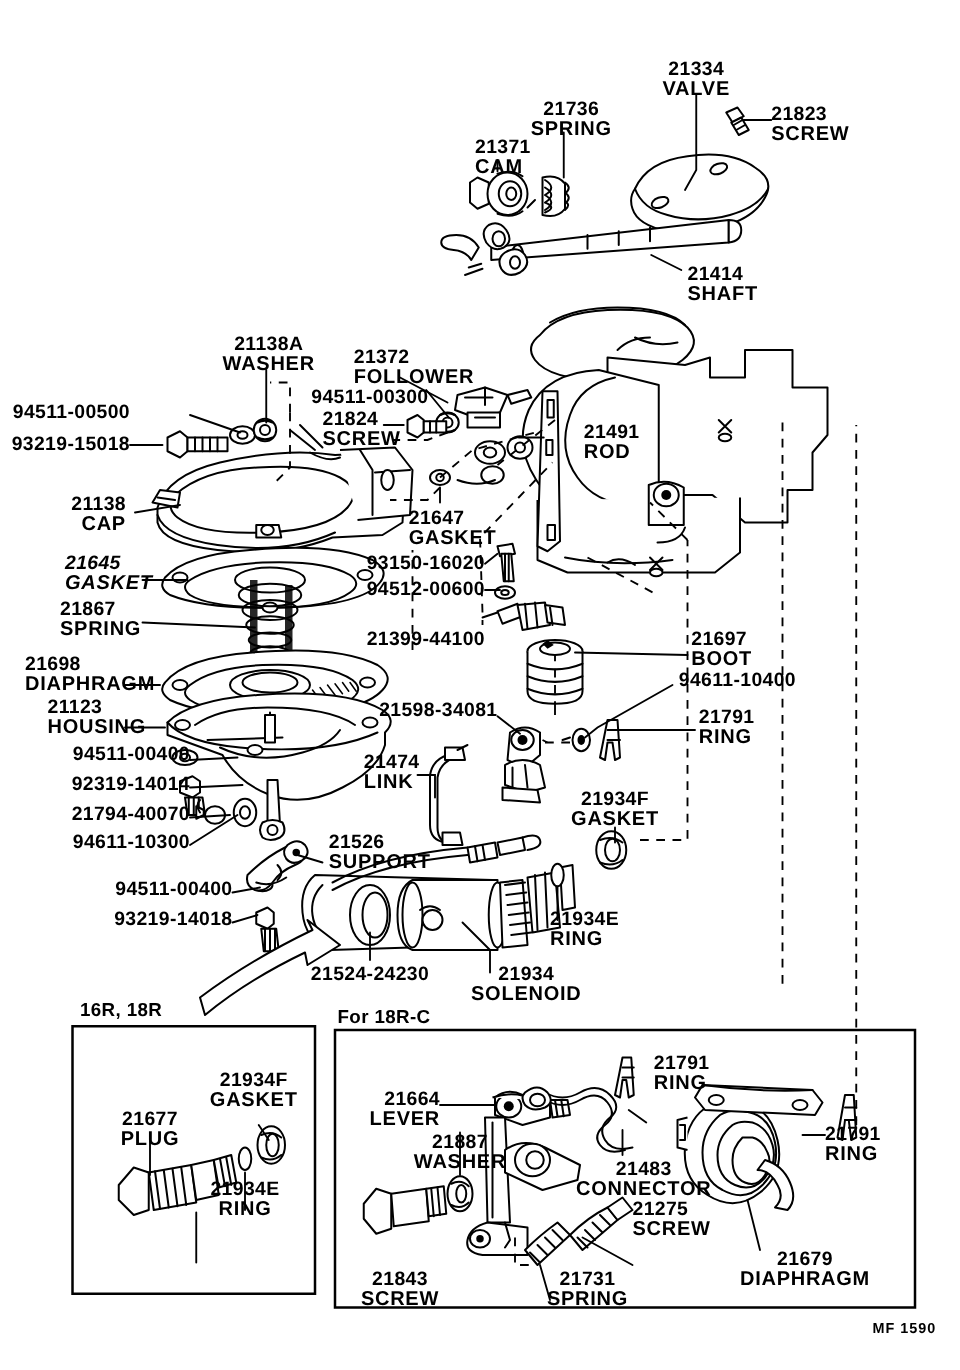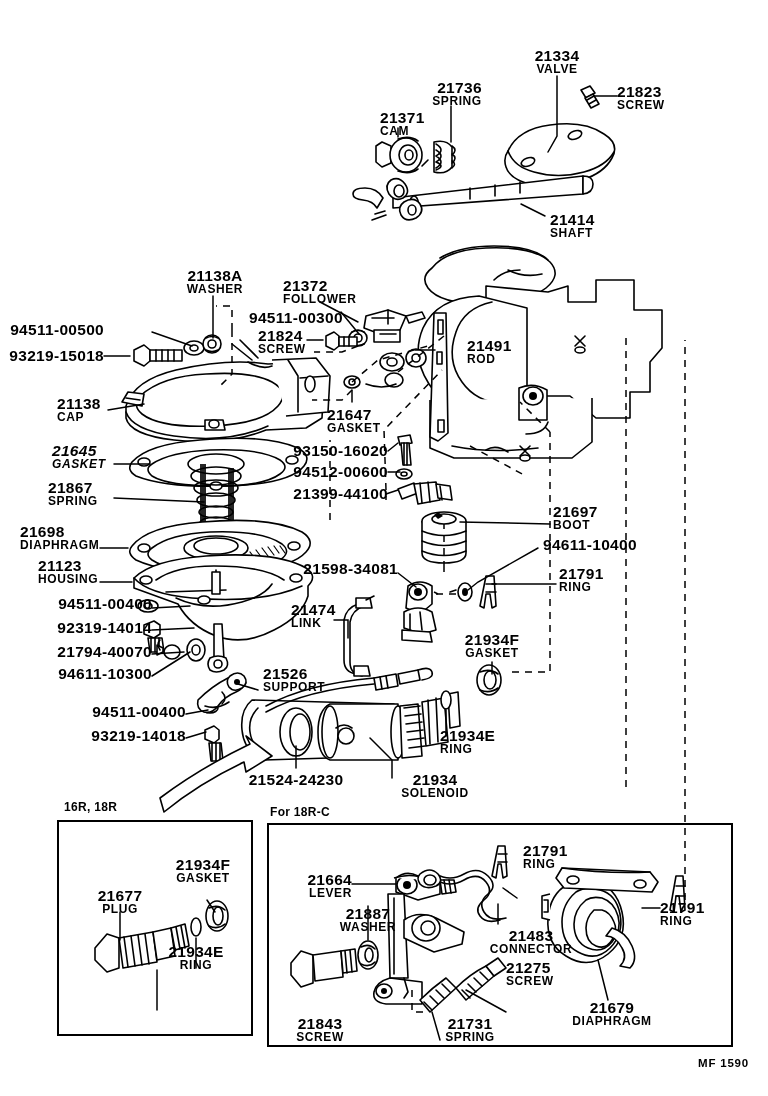--- a/index.html
+++ b/index.html
@@ -24,35 +24,35 @@
     letter-spacing:0.1px;
   }
   .lbl .num{
     display:block;
     font-size:15.5px;
     font-weight:700;
     letter-spacing:0.3px;
   }
   .lbl .nm{
     display:block;
-    font-size:12px;
+    font-size:16px;
     font-weight:700;
     letter-spacing:0.6px;
     margin-top:0.5px;
   }
   .lbl.ctr{text-align:center;transform:translateX(-50%);}
   .lbl.rt{text-align:right;transform:translateX(-100%);}
 
   
   .lbl.solo .num{font-size:15.5px;}
 
   
   .cap{
     position:absolute;
-    font-size:12px;
+    font-size:15px;
     font-weight:700;
     color:#000;
     letter-spacing:0.3px;
     white-space:nowrap;
   }
   
   .frame{
     position:absolute;
     border:2px solid #000;
     background:transparent;
@@ -532,21 +532,21 @@
   <div class="lbl ctr" style="left:557px;top:48px;">
     <span class="num">21334</span>
     <span class="nm">VALVE</span>
   </div>
 
   <div class="lbl" style="left:617px;top:84px;">
     <span class="num">21823</span>
     <span class="nm">SCREW</span>
   </div>
 
-  <div class="lbl ctr" style="left:457px;top:80px;text-align:right;">
+  <div class="lbl ctr" style="left:457px;top:80px;">
     <span class="num">21736</span>
     <span class="nm">SPRING</span>
   </div>
 
   <div class="lbl" style="left:380px;top:110px;">
     <span class="num">21371</span>
     <span class="nm">CAM</span>
   </div>
 
   <div class="lbl" style="left:550px;top:212px;">
@@ -579,21 +579,21 @@
 
   <div class="lbl rt solo" style="left:104px;top:348px;">
     <span class="num">93219-15018</span>
   </div>
 
   <div class="lbl" style="left:467px;top:338px;">
     <span class="num">21491</span>
     <span class="nm">ROD</span>
   </div>
 
-  <div class="lbl" style="left:57px;top:396px;">
+  <div class="lbl" style="left:57px;top:396px;text-align:right;">
     <span class="num">21138</span>
     <span class="nm">CAP</span>
   </div>
 
   <div class="lbl" style="left:327px;top:407px;">
     <span class="num">21647</span>
     <span class="nm">GASKET</span>
   </div>
 
   <div class="lbl" style="left:52px;top:443px;font-style:italic;">
@@ -607,21 +607,21 @@
 
   <div class="lbl rt solo" style="left:388px;top:464px;">
     <span class="num">94512-00600</span>
   </div>
 
   <div class="lbl" style="left:48px;top:480px;">
     <span class="num">21867</span>
     <span class="nm">SPRING</span>
   </div>
 
-  <div class="lbl rt solo" style="left:388px;top:486px;text-align:center;">
+  <div class="lbl rt solo" style="left:388px;top:504px;text-align:center;">
     <span class="num">21399-44100</span>
   </div>
 
   <div class="lbl" style="left:553px;top:504px;">
     <span class="num">21697</span>
     <span class="nm">BOOT</span>
   </div>
 
   <div class="lbl" style="left:20px;top:524px;">
     <span class="num">21698</span>
@@ -687,21 +687,21 @@
   </div>
 
   <div class="lbl rt solo" style="left:186px;top:728px;">
     <span class="num">93219-14018</span>
   </div>
 
   <div class="lbl ctr solo" style="left:296px;top:772px;">
     <span class="num">21524-24230</span>
   </div>
 
-  <div class="lbl ctr" style="left:435px;top:772px;">
+  <div class="lbl ctr" style="left:421px;top:772px;">
     <span class="num">21934</span>
     <span class="nm">SOLENOID</span>
   </div>
 
   <div class="cap" style="left:64px;top:800px;">16R, 18R</div>
   <div class="cap" style="left:270px;top:805px;">For 18R-C</div>
 
   <div class="frame" style="left:57px;top:820px;width:192px;height:212px;"></div>
   <div class="frame" style="left:267px;top:823px;width:462px;height:220px;"></div>
 
@@ -726,36 +726,36 @@
   <div class="lbl rt" style="left:352px;top:872px;">
     <span class="num">21664</span>
     <span class="nm">LEVER</span>
   </div>
 
   <div class="lbl ctr" style="left:368px;top:906px;">
     <span class="num">21887</span>
     <span class="nm">WASHER</span>
   </div>
 
-  <div class="lbl ctr" style="left:531px;top:928px;">
+  <div class="lbl ctr" style="left:515px;top:928px;">
     <span class="num">21483</span>
     <span class="nm">CONNECTOR</span>
   </div>
 
   <div class="lbl" style="left:506px;top:960px;">
     <span class="num">21275</span>
     <span class="nm">SCREW</span>
   </div>
 
   <div class="lbl" style="left:660px;top:900px;">
     <span class="num">21791</span>
     <span class="nm">RING</span>
   </div>
 
-  <div class="lbl ctr" style="left:612px;top:1000px;">
+  <div class="lbl ctr" style="left:644px;top:1000px;">
     <span class="num">21679</span>
     <span class="nm">DIAPHRAGM</span>
   </div>
 
   <div class="lbl ctr" style="left:320px;top:1016px;">
     <span class="num">21843</span>
     <span class="nm">SCREW</span>
   </div>
 
   <div class="lbl ctr" style="left:470px;top:1016px;">

